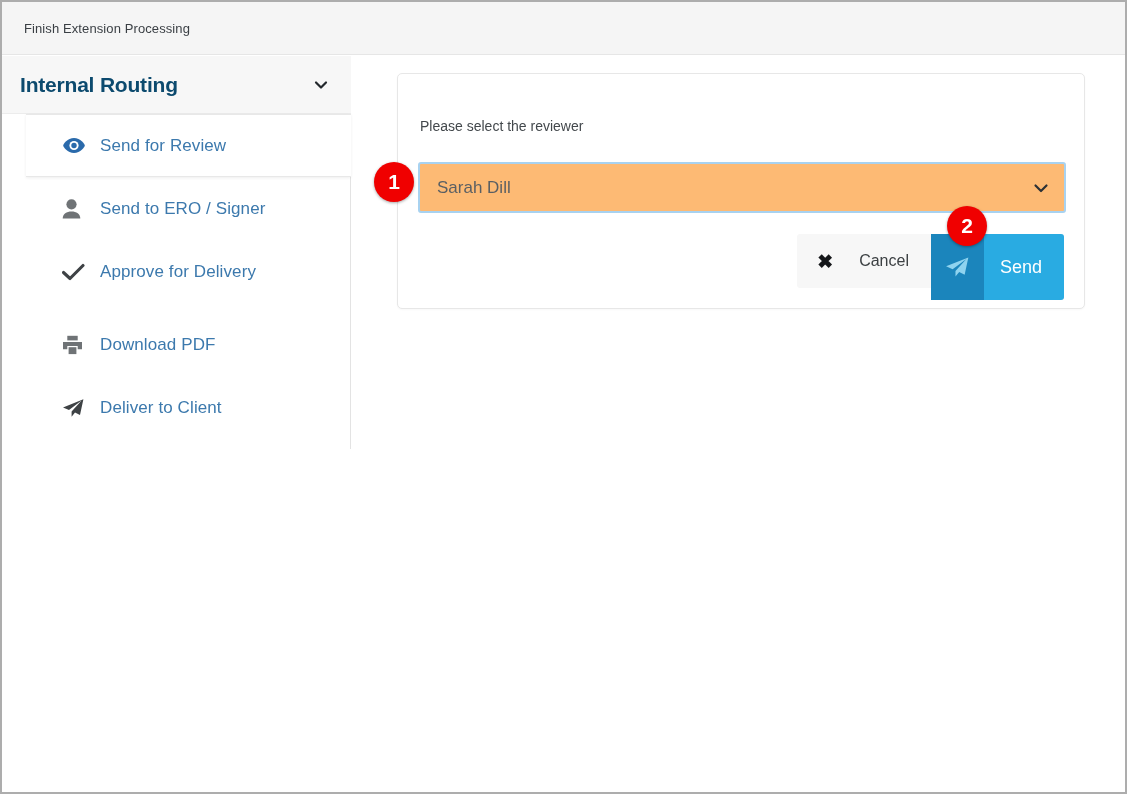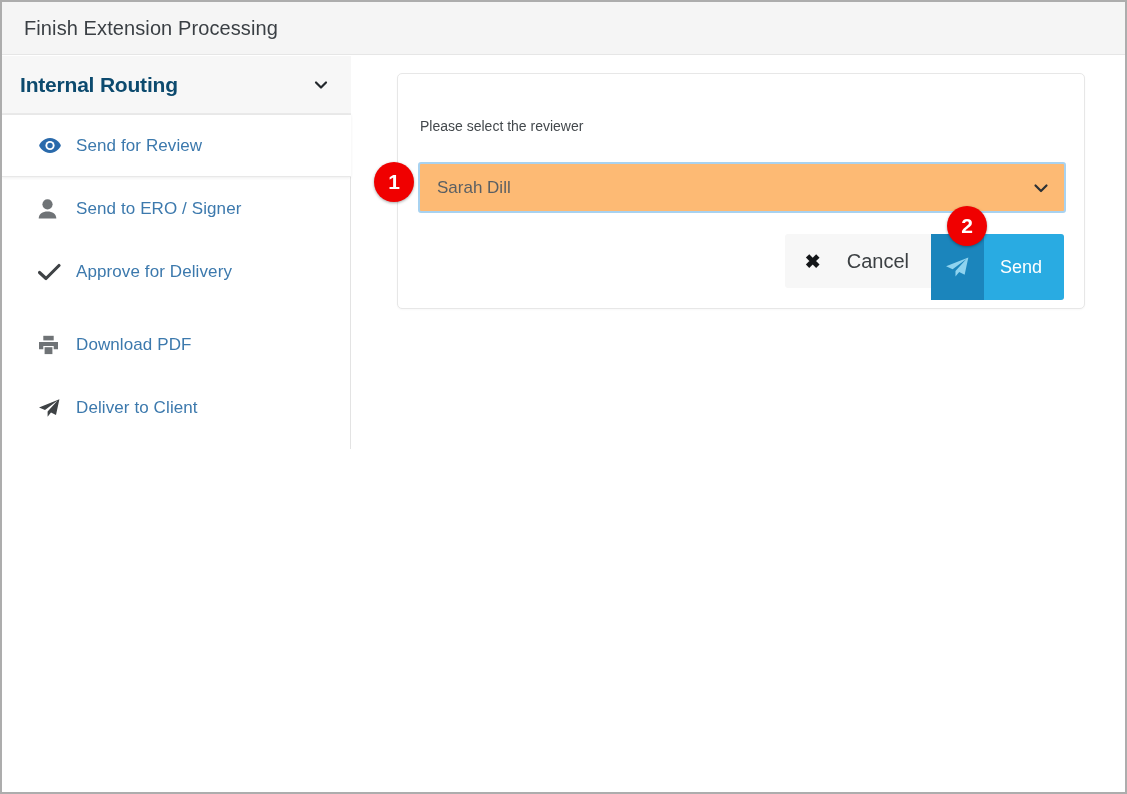--- a/index.html
+++ b/index.html
@@ -26,21 +26,21 @@
     left: 0; top: 0;
     width: 1123px;
     height: 53px;
     background: #f5f5f5;
     border-bottom: 1px solid #e6e6e6;
     display: flex;
     align-items: center;
     padding-left: 22px;
   }
   .titlebar-text {
-    font-size: 20px;
+    font-size: 13px;
     color: #3a3f44;
     letter-spacing: .1px;
   }
 
   
   .sidebar {
     position: absolute;
     left: 0; top: 54px;
     width: 349px;
     background: #ffffff;
@@ -76,20 +76,21 @@
     padding-bottom: 10px;
   }
   .nav-item {
     position: relative;
     display: flex;
     align-items: center;
     height: 63px;
     padding-left: 36px;
     cursor: pointer;
     background: transparent;
+    margin-left: 24px;
   }
   .nav-item.active {
     background: #ffffff;
     border: 1px solid #e8e8e8;
     border-left: none;
     border-right: none;
     box-shadow: 0 1px 3px rgba(0,0,0,.07);
     margin-right: -1px;
   }
   .nav-icon {
@@ -176,21 +177,21 @@
     font-family: inherit;
   }
   .btn-cancel .x-ico {
     font-size: 19px;
     color: #141619;
     font-weight: bold;
     margin-right: 26px;
     line-height: 1;
   }
   .btn-cancel .lbl {
-    font-size: 20px;
+    font-size: 16px;
     color: #3c4043;
   }
   .btn-send {
     display: flex;
     align-items: stretch;
     height: 66px;
     border: none;
     border-radius: 0 3px 3px 0;
     cursor: pointer;
     overflow: hidden;

